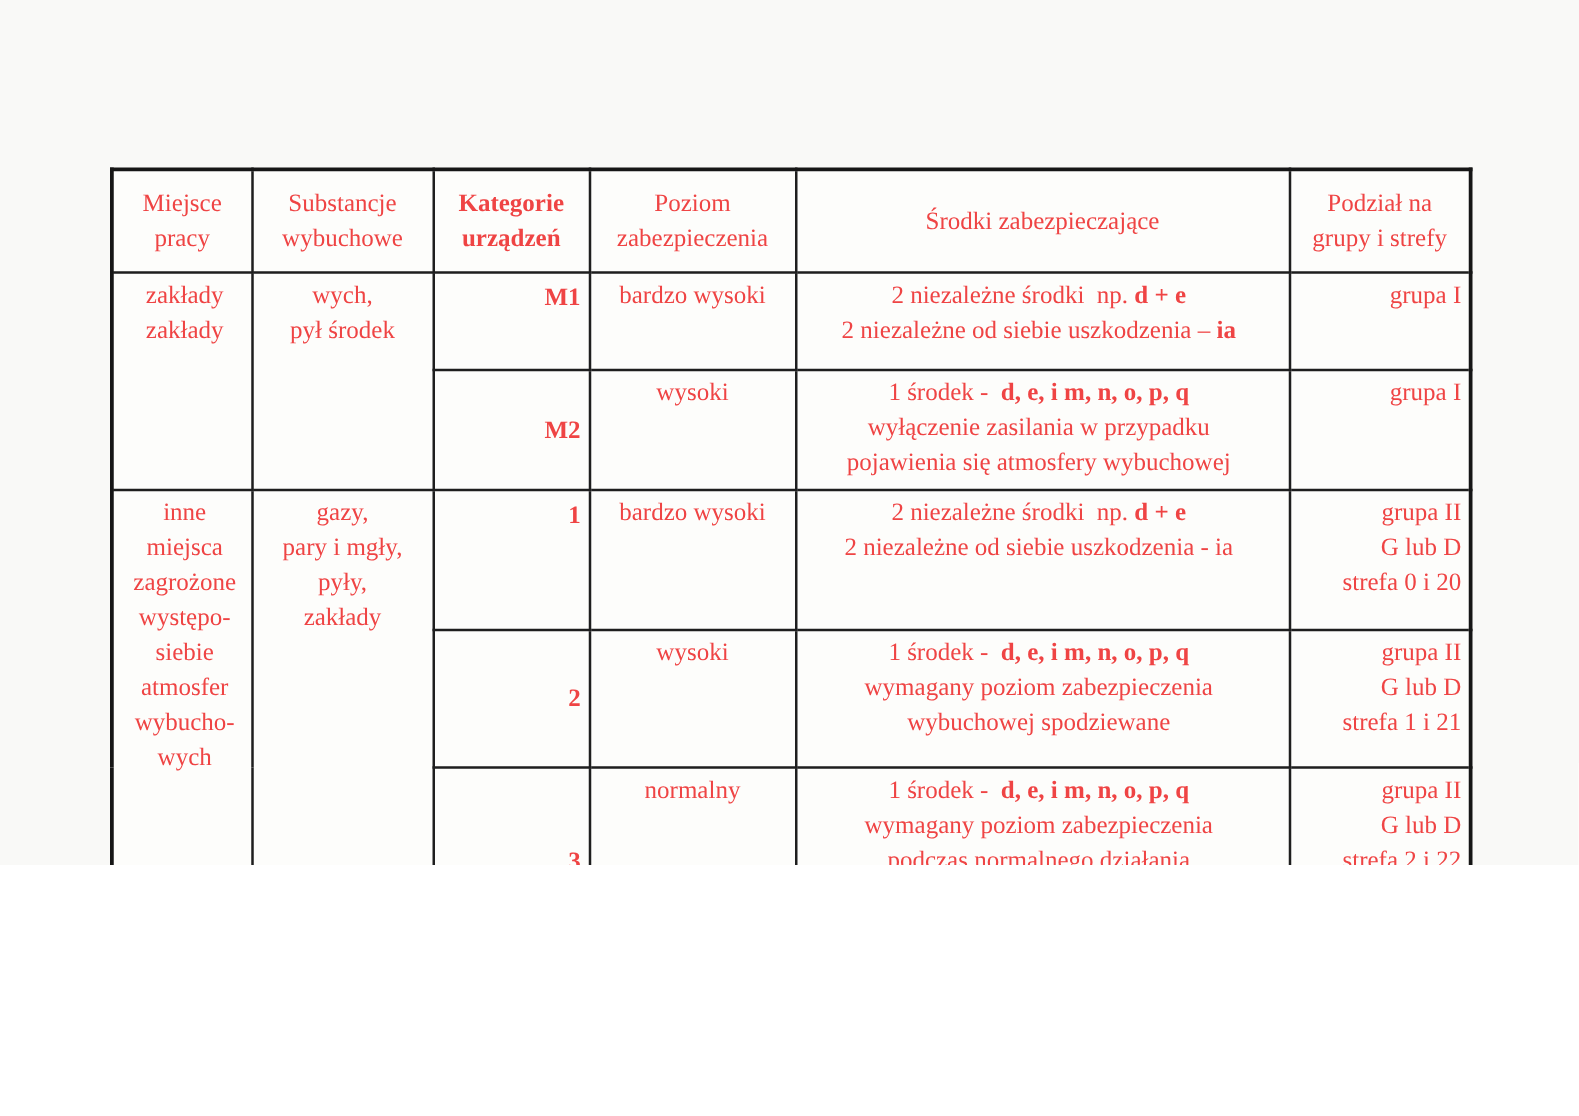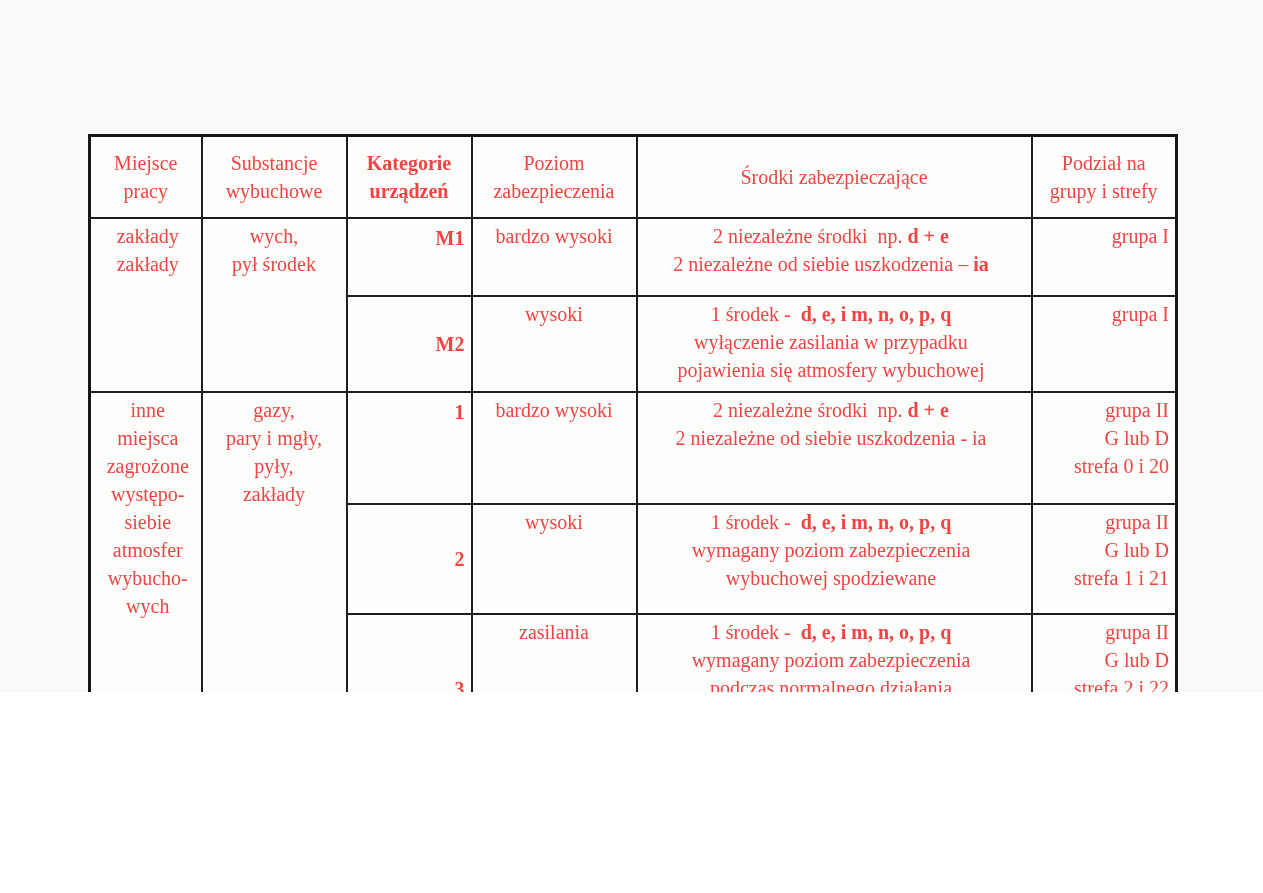--- a/index.html
+++ b/index.html
@@ -182,21 +182,21 @@
               <div class="line"><span>grupa II</span></div>
               <div class="line"><span>G lub D</span></div>
               <div class="line"><span>strefa 1 i 21</span></div>
             </td>
           </tr>
           <tr>
             <td class="kat">
               <div class="line"><span>3</span></div>
             </td>
             <td class="poziom">
-              <div class="line"><span>zasilania</span></div>
+              <div class="line"><span>normalny</span></div>
             </td>
             <td class="srodki">
               <div class="line"><span>1 środek -  </span><span class="b">d, e, i m, n, o, p, q</span></div>
               <div class="line"><span>wymagany poziom zabezpieczenia</span></div>
               <div class="line"><span>podczas normalnego działania</span></div>
             </td>
             <td class="podzial">
               <div class="line"><span>grupa II</span></div>
               <div class="line"><span>G lub D</span></div>
               <div class="line"><span>strefa 2 i 22</span></div>

